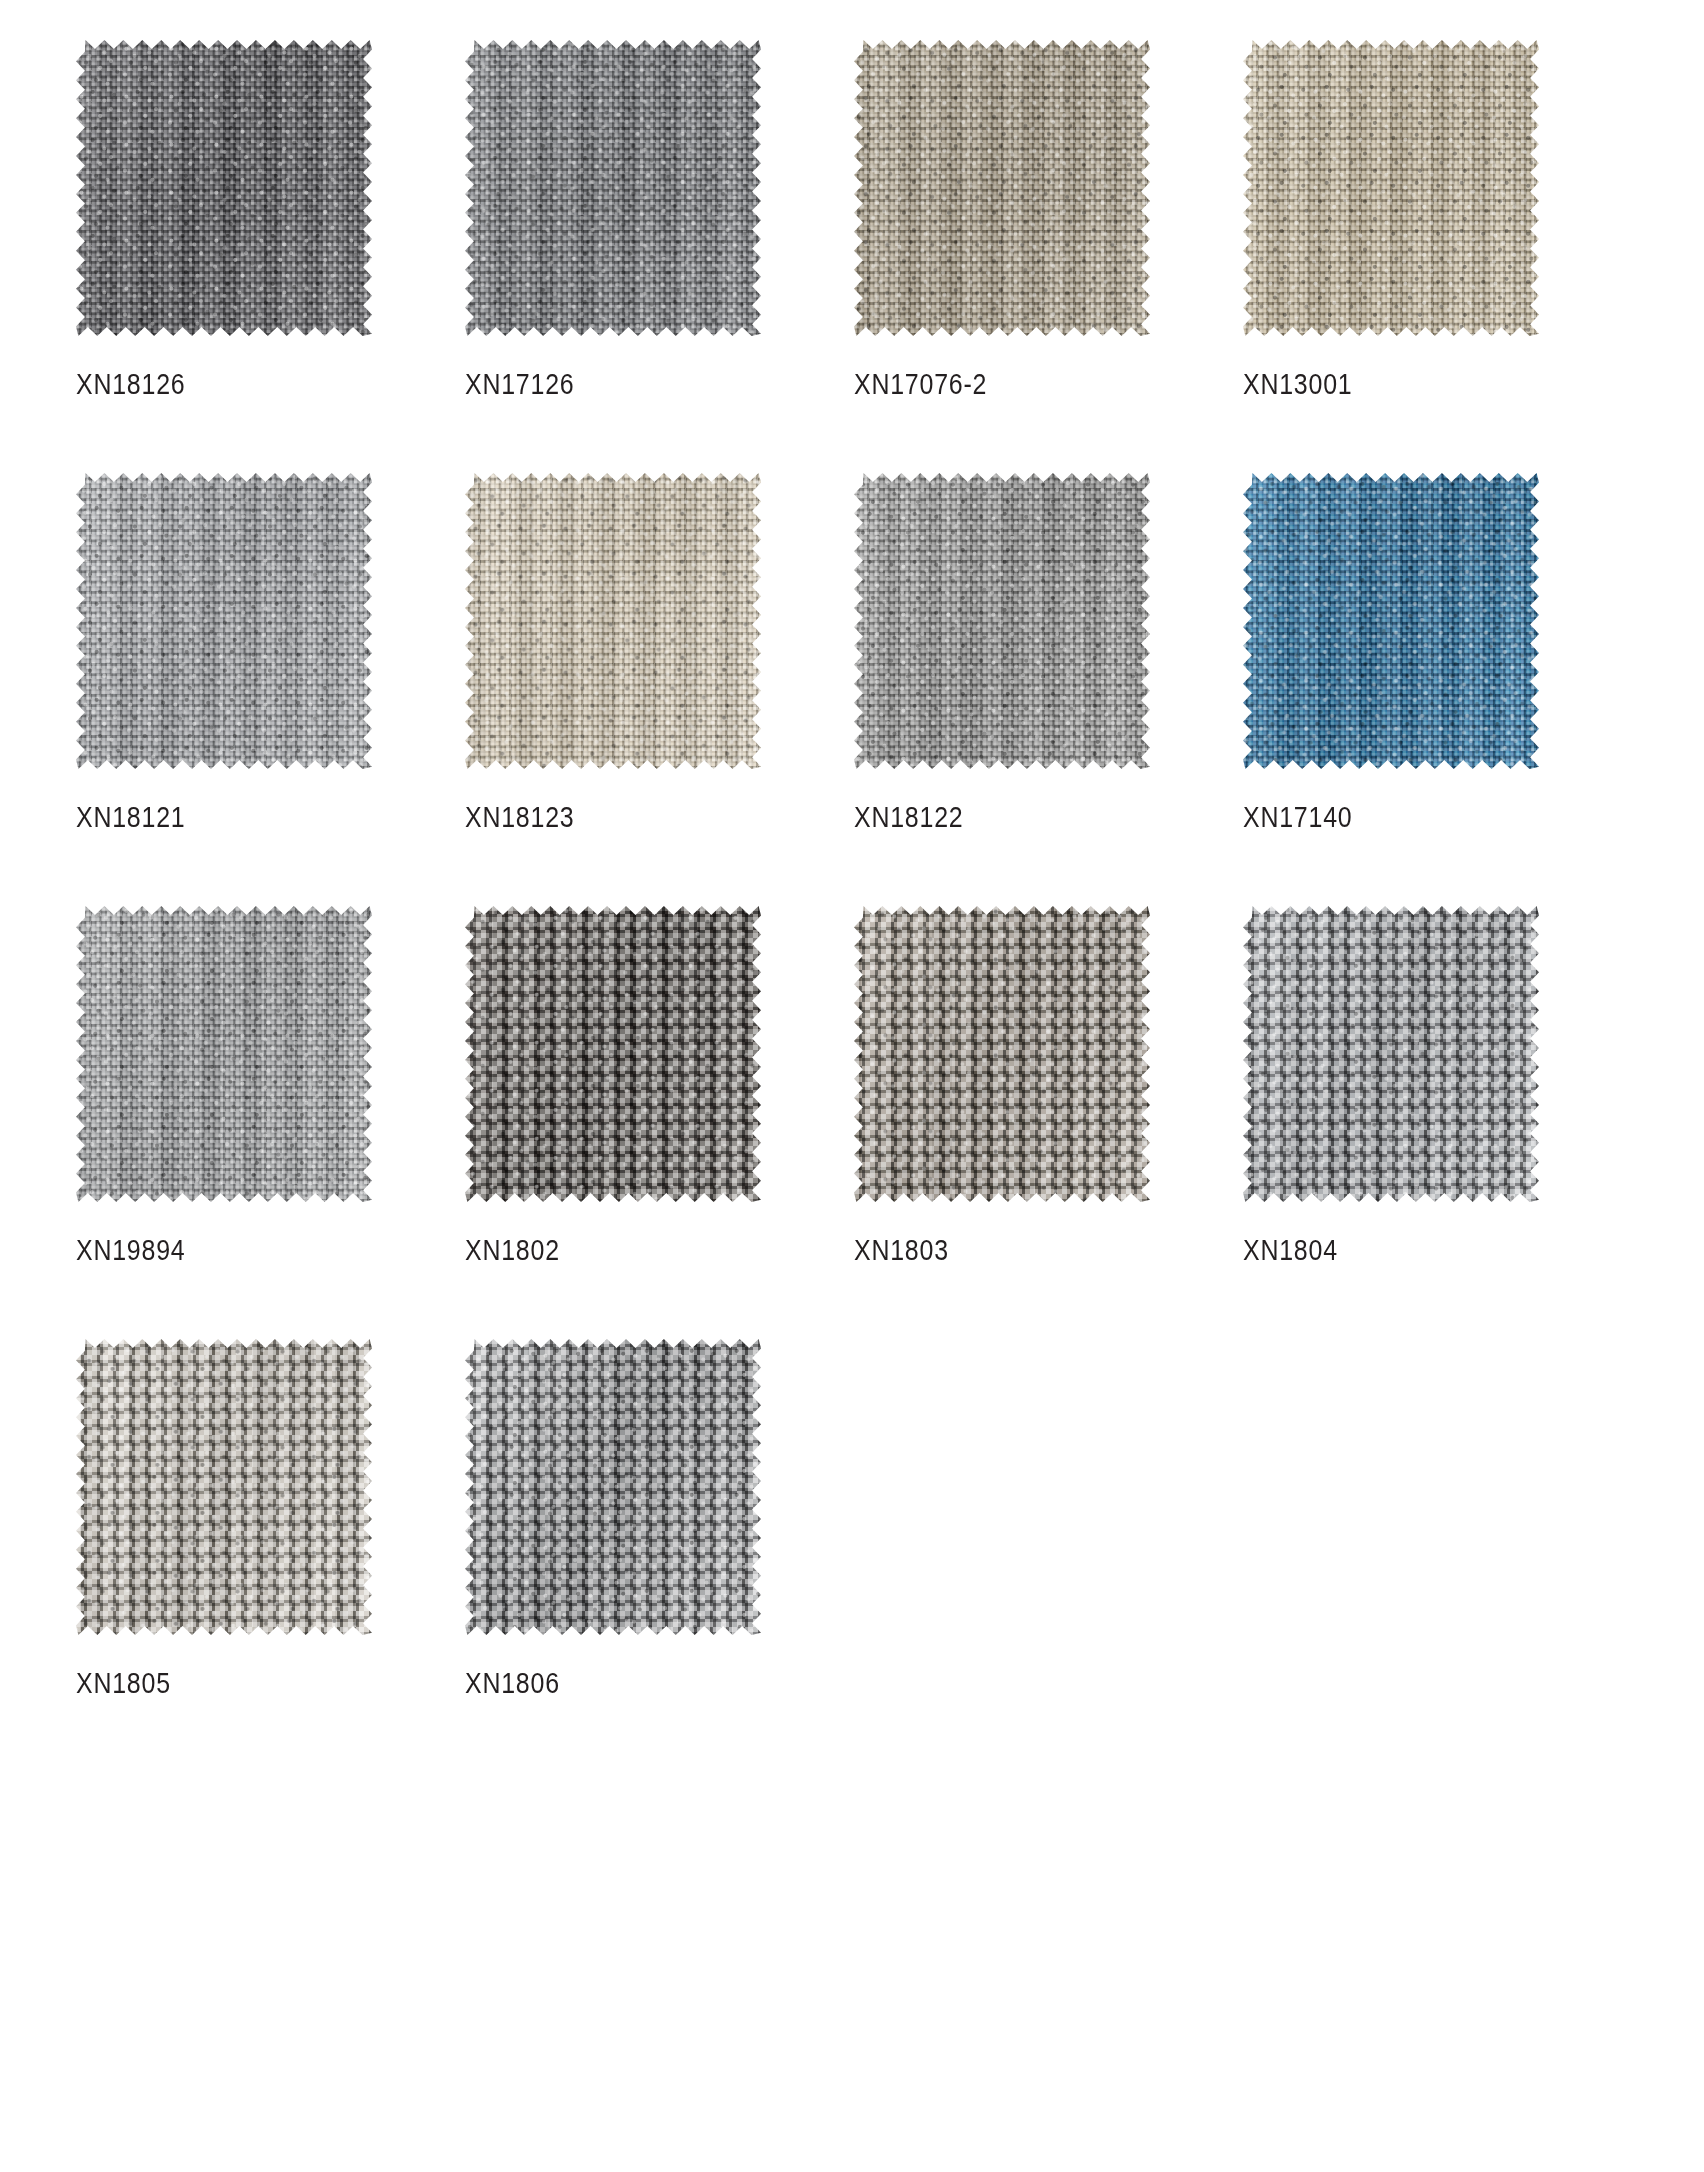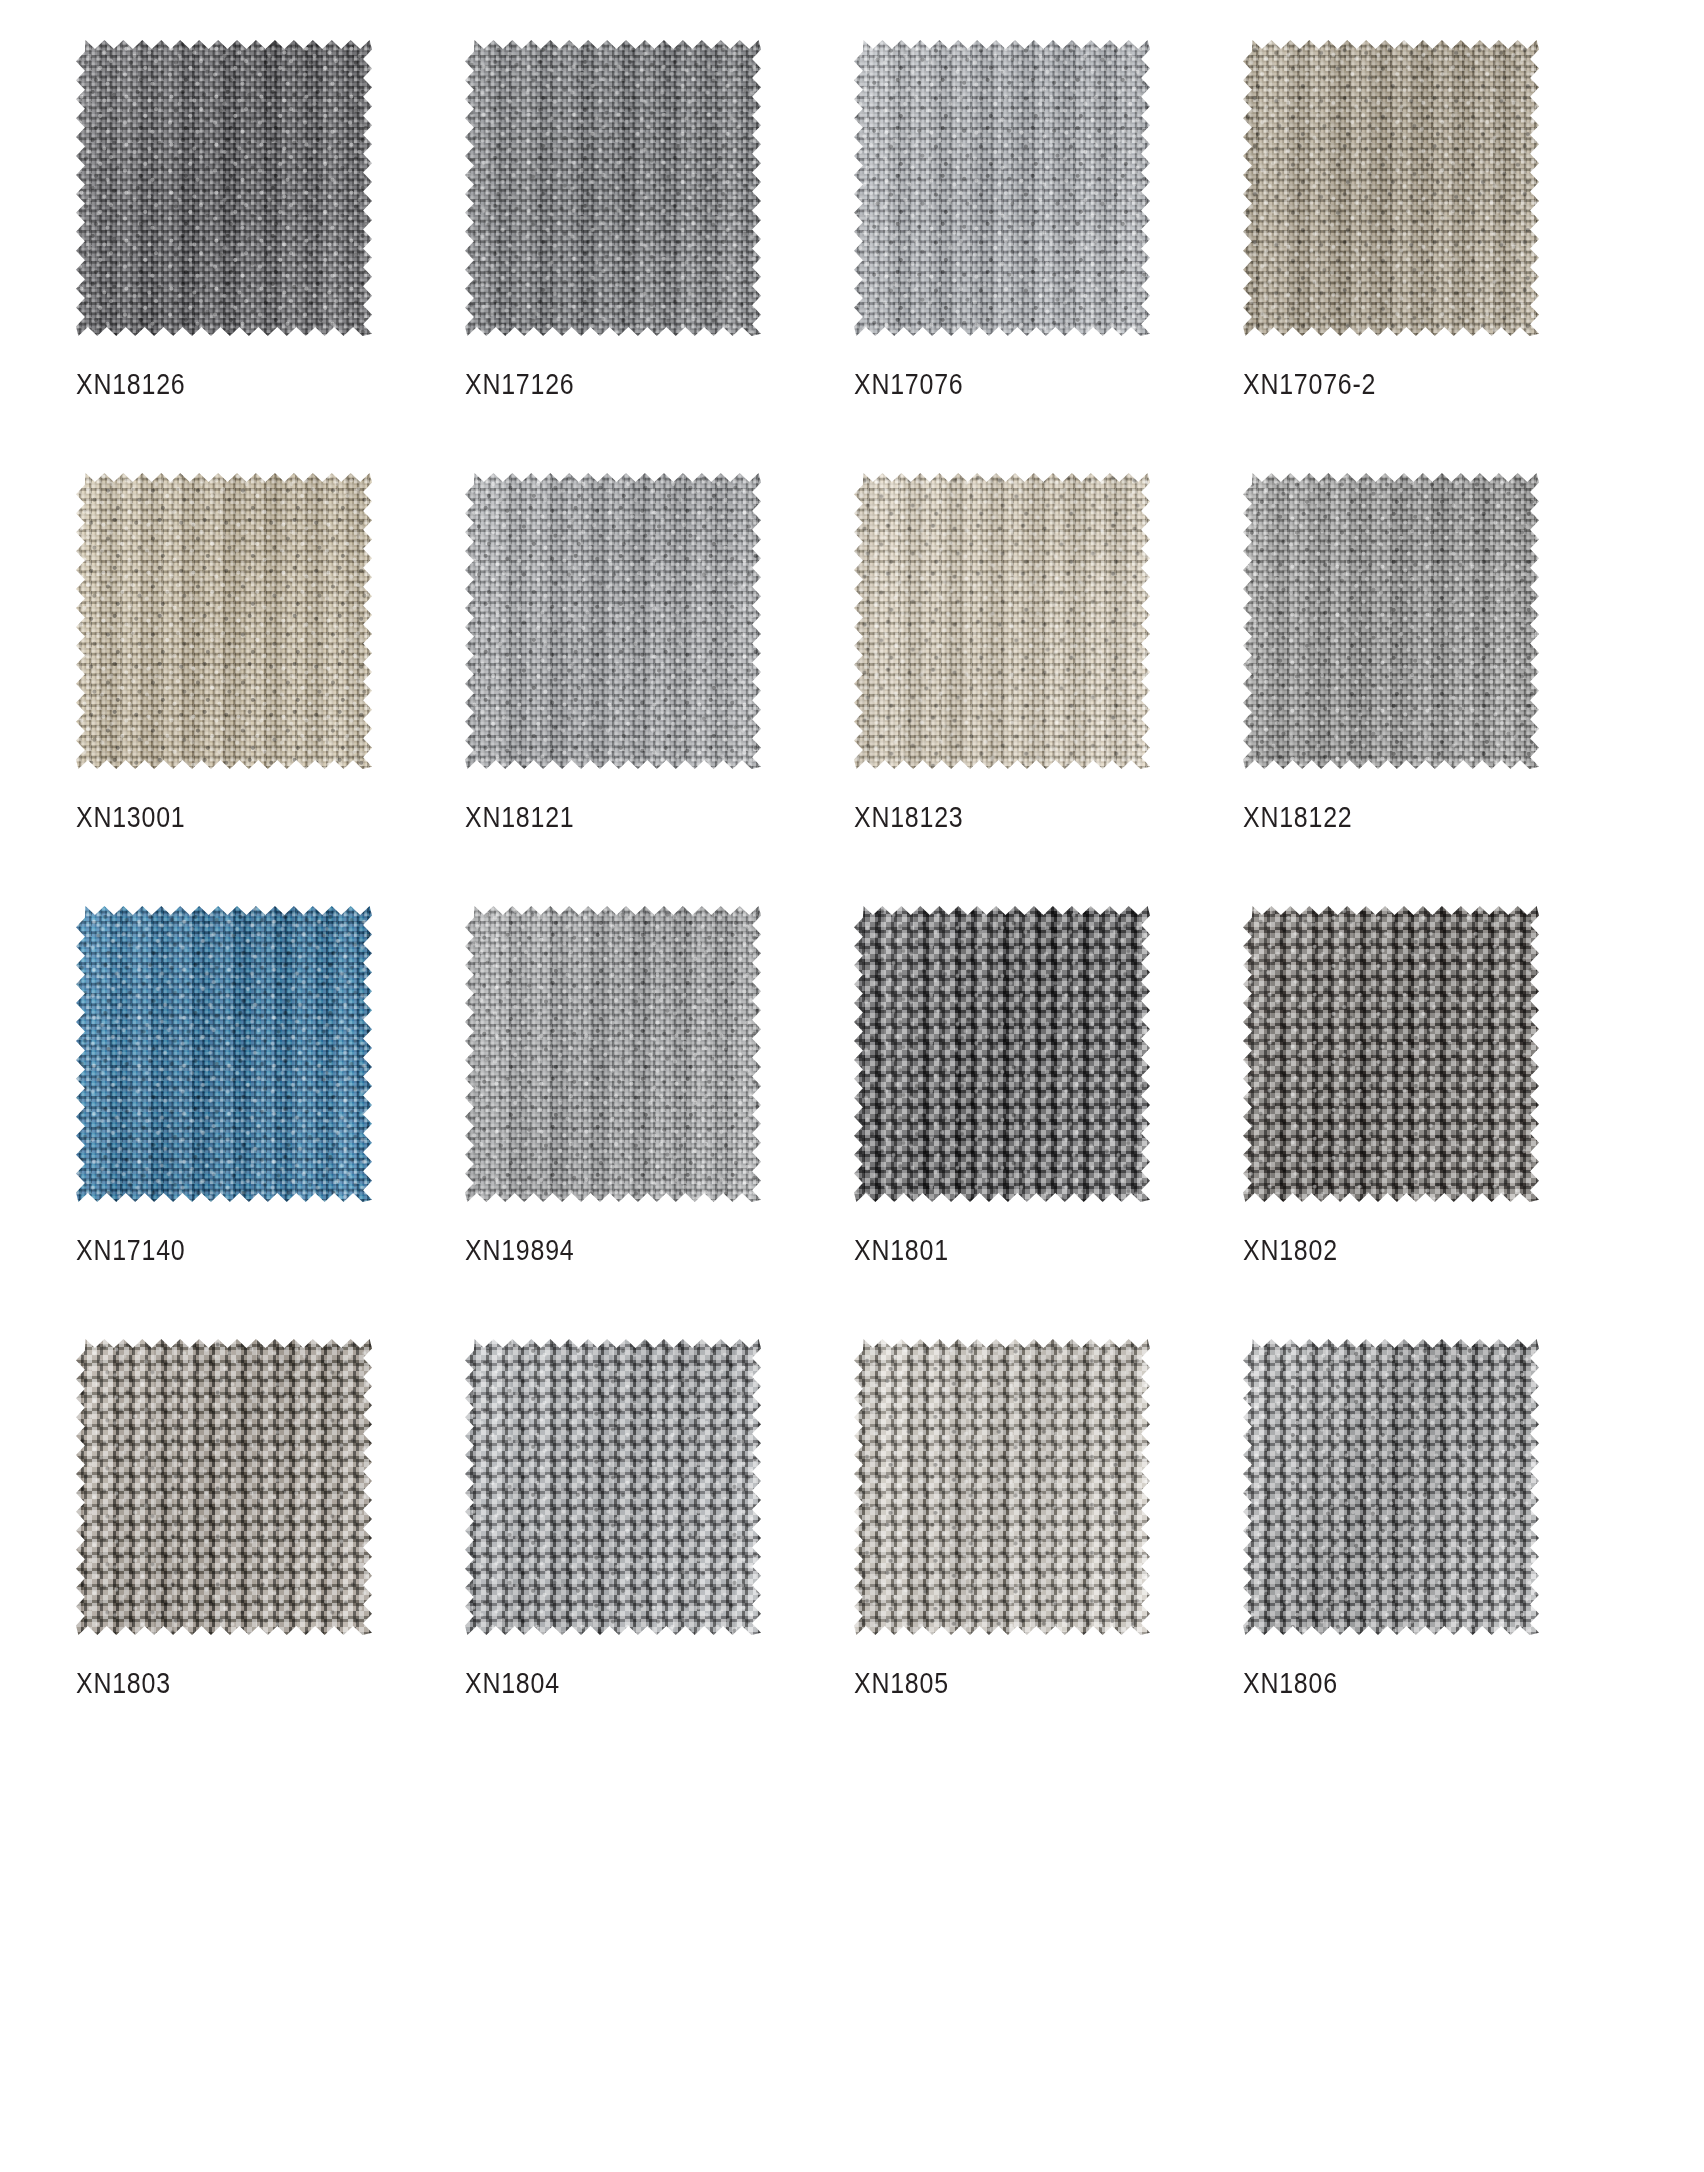--- a/index.html
+++ b/index.html
@@ -220,32 +220,20 @@
             <div class="weave weave-interlace"></div>
             <div class="weave" style="background: linear-gradient(115deg, rgba(185, 187, 191, 0.2) 0%, rgba(74, 76, 80, 0.2) 48%, rgba(185, 187, 191, 0.15) 100%);"></div>
             <div class="weave weave-fleck" style="background-position: 13.4px 18px;"></div>
             <div class="weave weave-band" style="background-position: 8.7px 0px;"></div>
           </div>
           <figcaption class="swatch-label" style="color: rgb(35, 31, 32);">XN17126</figcaption>
         </figure>
       </div>
       <div class="swatch-cell">
         <figure class="swatch-figure">
-          <div class="swatch-clip weave-plain" style="background: rgb(174, 178, 184);">
-            <div class="weave weave-base"></div>
-            <div class="weave weave-interlace"></div>
-            <div class="weave" style="background: linear-gradient(115deg, rgba(226, 228, 231, 0.2) 0%, rgba(125, 129, 135, 0.2) 48%, rgba(226, 228, 231, 0.15) 100%);"></div>
-            <div class="weave weave-fleck" style="background-position: 27px 36px;"></div>
-            <div class="weave weave-band" style="background-position: 17.4px 0px;"></div>
-          </div>
-          <figcaption class="swatch-label" style="color: rgb(35, 31, 32);">XN17076</figcaption>
-        </figure>
-      </div>
-      <div class="swatch-cell">
-        <figure class="swatch-figure">
           <div class="swatch-clip weave-plain" style="background: rgb(179, 166, 142);">
             <div class="weave weave-base"></div>
             <div class="weave weave-interlace"></div>
             <div class="weave" style="background: linear-gradient(115deg, rgba(222, 213, 194, 0.2) 0%, rgba(126, 115, 95, 0.2) 48%, rgba(222, 213, 194, 0.15) 100%);"></div>
             <div class="weave weave-fleck" style="background-position: 40px 6.3px;"></div>
             <div class="weave weave-band" style="background-position: 26px 0px;"></div>
           </div>
           <figcaption class="swatch-label" style="color: rgb(35, 31, 32);">XN17076-2</figcaption>
         </figure>
       </div>
@@ -316,32 +304,20 @@
             <div class="weave weave-interlace"></div>
             <div class="weave" style="background: linear-gradient(115deg, rgba(221, 223, 224, 0.2) 0%, rgba(110, 112, 115, 0.2) 48%, rgba(221, 223, 224, 0.15) 100%);"></div>
             <div class="weave weave-fleck" style="background-position: 26px 25px;"></div>
             <div class="weave weave-band" style="background-position: 22px 0px;"></div>
           </div>
           <figcaption class="swatch-label" style="color: rgb(35, 31, 32);">XN19894</figcaption>
         </figure>
       </div>
       <div class="swatch-cell">
         <figure class="swatch-figure">
-          <div class="swatch-clip weave-basket" style="background: rgb(54, 54, 58);">
-            <div class="weave weave-base"></div>
-            <div class="weave weave-interlace"></div>
-            <div class="weave" style="background: linear-gradient(115deg, rgba(141, 141, 146, 0.2) 0%, rgba(22, 22, 24, 0.2) 48%, rgba(141, 141, 146, 0.15) 100%);"></div>
-            <div class="weave weave-fleck" style="background-position: 8px 13.4px;"></div>
-            <div class="weave weave-band" style="background-position: 39px 0px;"></div>
-          </div>
-          <figcaption class="swatch-label" style="color: rgb(35, 31, 32);">XN1801</figcaption>
-        </figure>
-      </div>
-      <div class="swatch-cell">
-        <figure class="swatch-figure">
           <div class="swatch-clip weave-basket" style="background: rgb(76, 70, 66);">
             <div class="weave weave-base"></div>
             <div class="weave weave-interlace"></div>
             <div class="weave" style="background: linear-gradient(115deg, rgba(155, 147, 140, 0.2) 0%, rgba(39, 35, 32, 0.2) 48%, rgba(155, 147, 140, 0.15) 100%);"></div>
             <div class="weave weave-fleck" style="background-position: 21.3px 32px;"></div>
             <div class="weave weave-band" style="background-position: 7.1px 0px;"></div>
           </div>
           <figcaption class="swatch-label" style="color: rgb(35, 31, 32);">XN1802</figcaption>
         </figure>
       </div>

